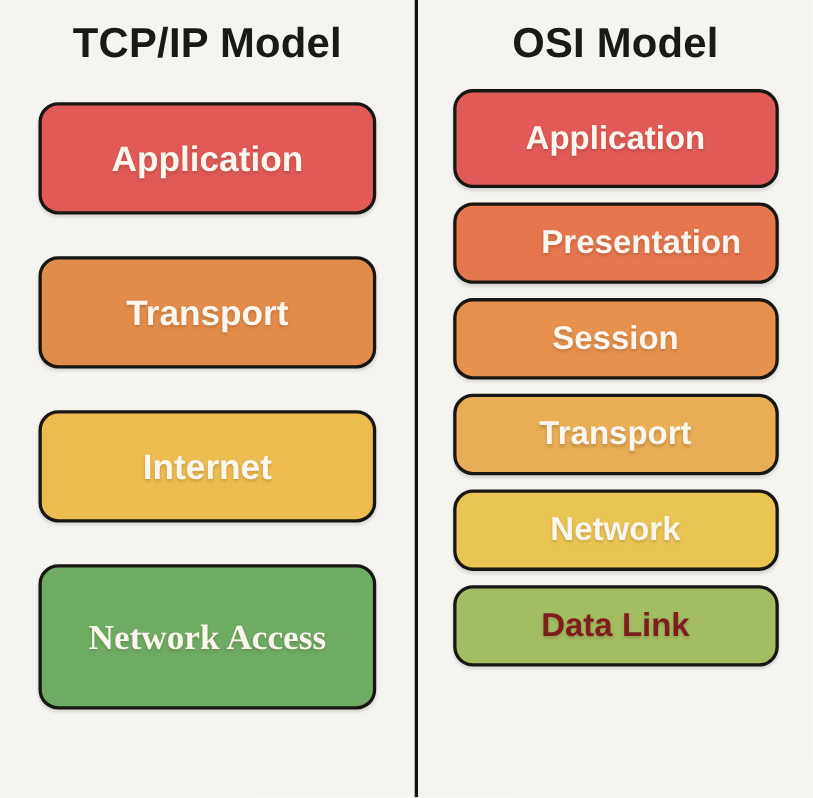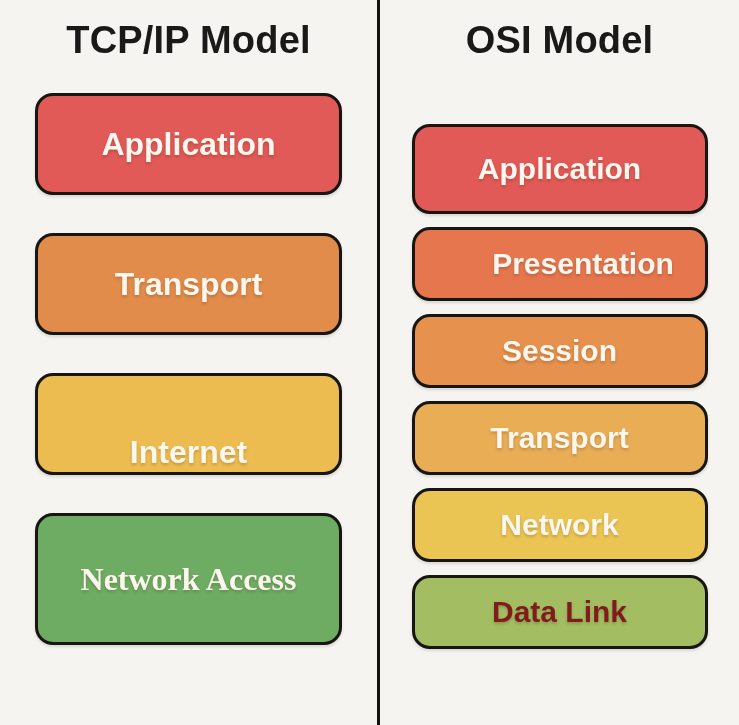--- a/index.html
+++ b/index.html
@@ -15,21 +15,21 @@
     font-family: "Liberation Sans", "DejaVu Sans", sans-serif;
     overflow: hidden;
   }
   .col {
     display: flex;
     flex-direction: column;
     align-items: center;
     box-sizing: border-box;
   }
   .col-left  { width: 377px; border-radius: 16px; }
-  .col-right { width: 359px; gap: 43px; }
+  .col-right { width: 359px; }
   .divider {
     width: 3px;
     height: 725px;
     background: #14120f;
     flex: none;
   }
   .title {
     margin: 0;
     font-size: 38px;
     font-weight: 800;
@@ -74,21 +74,21 @@
 <div class="wrap">
   <div class="col col-left">
     <h1 class="title">TCP/IP Model</h1>
     <div class="boxes">
         <div class="layer" style="background: rgb(225, 90, 87); border-color: rgb(24, 22, 19); color: rgb(251, 247, 238);">
           <span class="label">Application</span>
         </div>
         <div class="layer" style="background: rgb(226, 140, 75); border-color: rgb(24, 22, 19); color: rgb(251, 247, 238);">
           <span class="label">Transport</span>
         </div>
-        <div class="layer" style="background: rgb(236, 188, 80); border-color: rgb(24, 22, 19); color: rgb(251, 247, 238); align-items: flex-end;">
+        <div class="layer" style="background: rgb(236, 188, 80); border-color: rgb(24, 22, 19); color: rgb(251, 247, 238);">
           <span class="label">Internet</span>
         </div>
         <div class="layer" style="background: rgb(111, 172, 99); border-color: rgb(24, 22, 19); color: rgb(251, 247, 238); font-family: Liberation Serif, serif;">
           <span class="label">Network Access</span>
         </div>
       </div>
   </div>
   <div class="divider"></div>
   <div class="col col-right">
     <h1 class="title">OSI Model</h1>

